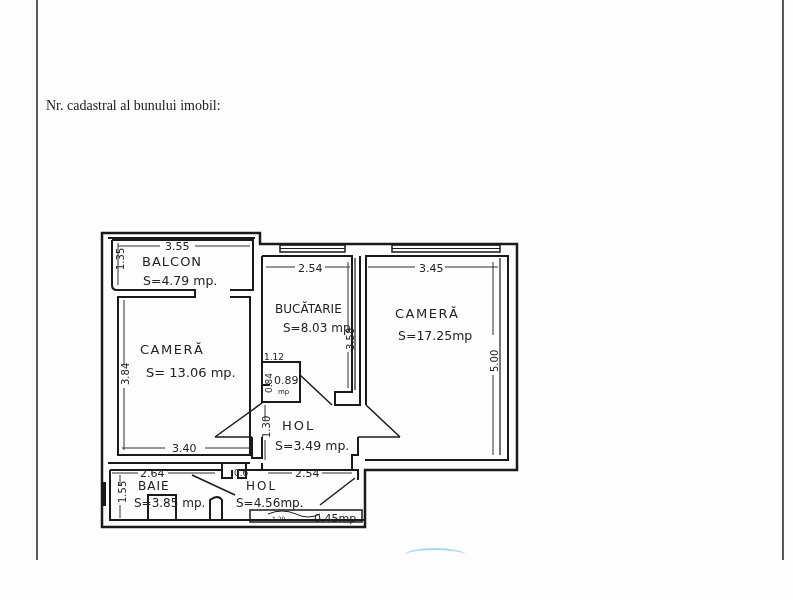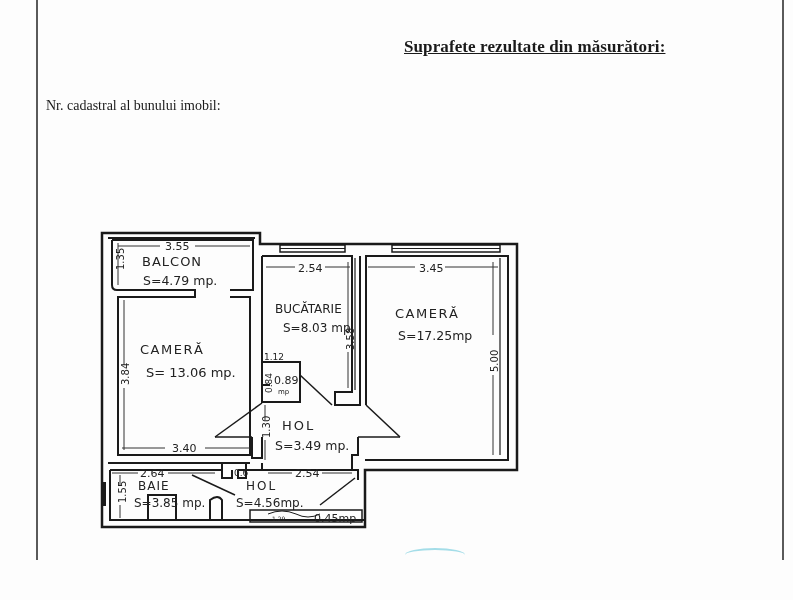--- a/index.html
+++ b/index.html
@@ -16,21 +16,20 @@
   .plan text { font-family:"DejaVu Sans", sans-serif; fill:#222; }
   .blue-mark { position:absolute; left:405px; top:548px; width:60px; height:12px; border-top:2px solid #7fd0e0; border-radius:50% 50% 0 0; opacity:0.7; }
 </style>
 </head>
 <body>
 
 <div class="margin-line margin-left"></div>
 <div class="margin-line margin-right"></div>
 
 <div class="summary">
-  <div class="summary-title">Suprafete rezultate din măsurători:</div>
 </div>
 
 <div class="cadastral">Nr. cadastral al bunului imobil:</div>
 
 <svg class="plan" width="793" height="600" viewBox="0 0 793 600">
   <g stroke="#1a1a1a" fill="none" stroke-width="2">
 
     <path d="M102 233 L260 233 L260 244 L517 244 L517 470 L365 470 L365 510 L365 527 L102 527 Z" stroke-width="2.5"></path>
     <path d="M108 238 L255 238"></path>
 

